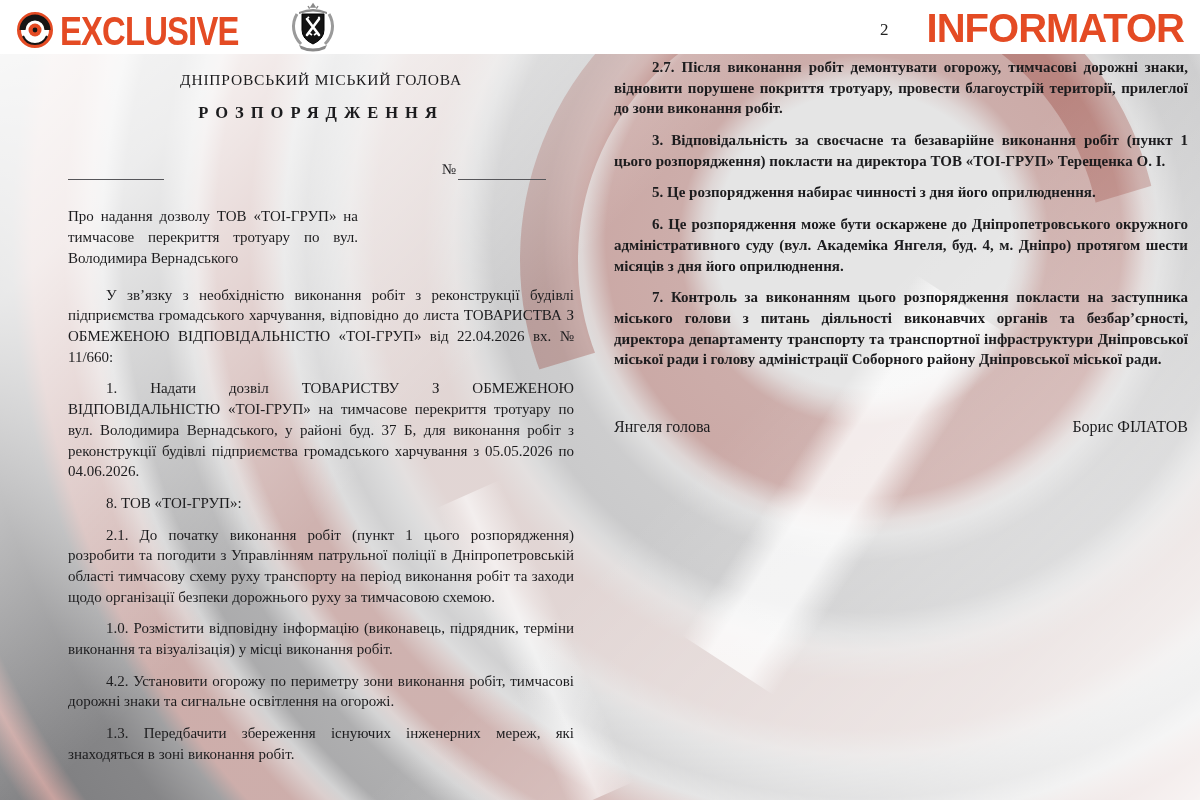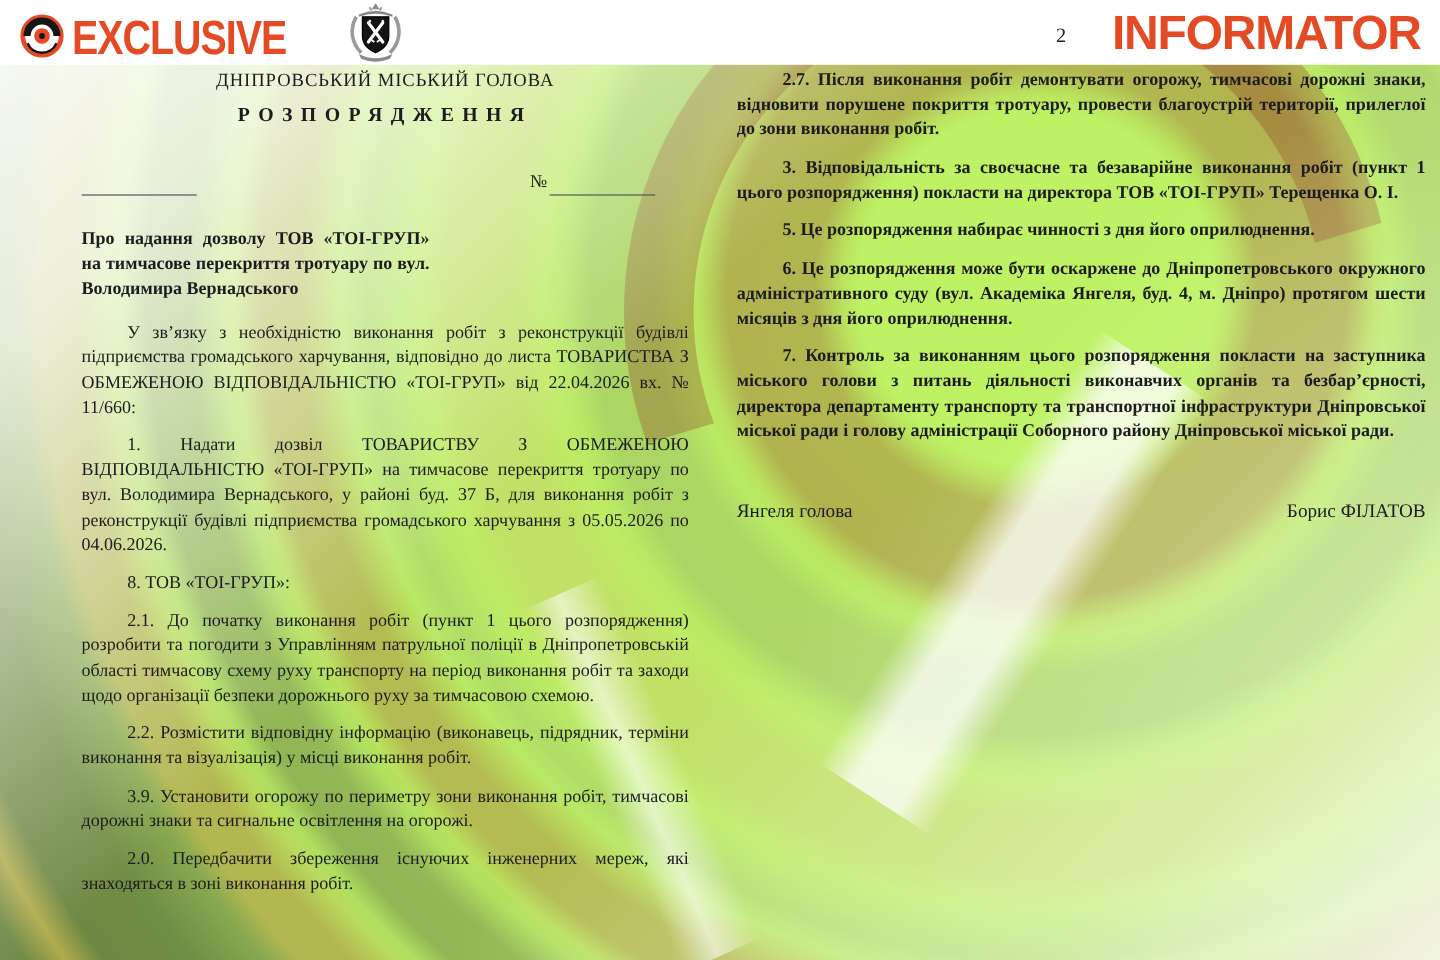--- a/index.html
+++ b/index.html
@@ -1,16 +1,16 @@
 <!DOCTYPE html>
 <html lang="uk"><head>
 <meta charset="utf-8">
 <style>
   html,body{margin:0;padding:0;}
-  .page{position:relative;width:1200px;height:800px;background:#bef264;overflow:hidden;
+  .page{position:relative;width:1200px;height:800px;background:#e5e5e5;overflow:hidden;
         font-family:"Liberation Serif", serif;color:#1c1c1e;}
 
   
   .wm{position:absolute;inset:0;pointer-events:none;}
   .wm-rings{background:radial-gradient(circle at 864px 240px,
       rgba(255,255,255,0) 0px, rgba(255,255,255,0) 148px,
       rgba(148,44,34,0.08) 162px, rgba(148,44,34,0.30) 185px, rgba(148,44,34,0.32) 258px, rgba(148,44,34,0.08) 282px,
       rgba(95,95,100,0.05) 295px, rgba(95,95,100,0.18) 322px, rgba(95,95,100,0.20) 372px, rgba(95,95,100,0.07) 395px,
       rgba(205,125,115,0.05) 410px, rgba(205,125,115,0.15) 440px, rgba(205,125,115,0.15) 490px, rgba(205,125,115,0.05) 515px,
       rgba(110,110,115,0.07) 530px, rgba(110,110,115,0.17) 558px, rgba(110,110,115,0.07) 580px,
@@ -41,27 +41,27 @@
   .brand-right{position:absolute;right:16px;top:8px;}
   .brand-right .brand{transform:scaleX(0.84);transform-origin:right center;}
   .emblem{position:absolute;left:285px;top:2px;}
   .pagenum{position:absolute;left:880px;top:20px;font-size:17px;color:#222;}
 
   
   .col{position:absolute;top:57px;z-index:4;font-size:15px;line-height:1.38;}
   .left-col{left:68px;width:506px;}
   .right-col{left:614px;width:574px;}
   .doc-head{text-align:center;}
-  .org-title{font-size:15.5px;font-weight:normal;letter-spacing:0.8px;margin:0;}
+  .org-title{font-size:15.5px;font-weight:normal;letter-spacing:0.8px;margin:12px;}
   .doc-type{font-size:16.5px;font-weight:bold;letter-spacing:7px;margin:7px 0 0 0;}
   .ref-row{display:flex;justify-content:space-between;align-items:flex-end;margin-top:34px;}
   .date-blank{width:96px;height:14px;border-bottom:1.5px solid #56565a;}
   .num-wrap{display:flex;align-items:flex-end;margin-right:28px;gap:2px;}
   .num-blank{width:88px;height:14px;border-bottom:1.5px solid #56565a;}
-  .subject{width:290px;margin-top:26px;text-align:justify;line-height:1.42;font-weight:bold;}
+  .subject{width:290px;margin-top:26px;text-align:justify;line-height:1.42;}
   .paras{margin-top:14px;}
   .para{margin:0 0 11px 0;text-align:justify;text-indent:38px;}
   .sig-row{display:flex;justify-content:space-between;margin-top:46px;font-size:16px;}
 </style>
 </head>
 <body>
 
 <div class="page">
 
   <div class="wm wm-rings"></div>
@@ -121,23 +121,23 @@
       </span>
     </div>
 
     <p class="subject">Про надання дозволу ТОВ «ТОІ-ГРУП» на тимчасове перекриття тротуару по вул. Володимира Вернадського</p>
 
     <div class="paras">
         <p class="para">У зв’язку з необхідністю виконання робіт з реконструкції будівлі підприємства громадського харчування, відповідно до листа ТОВАРИСТВА З ОБМЕЖЕНОЮ ВІДПОВІДАЛЬНІСТЮ «ТОІ-ГРУП» від 22.04.2026 вх. № 11/660:</p>
         <p class="para">1. Надати дозвіл ТОВАРИСТВУ З ОБМЕЖЕНОЮ ВІДПОВІДАЛЬНІСТЮ «ТОІ-ГРУП» на тимчасове перекриття тротуару по вул. Володимира Вернадського, у районі буд. 37 Б, для виконання робіт з реконструкції будівлі підприємства громадського харчування з 05.05.2026 по 04.06.2026.</p>
         <p class="para">8. ТОВ «ТОІ-ГРУП»:</p>
         <p class="para">2.1. До початку виконання робіт (пункт 1 цього розпорядження) розробити та погодити з Управлінням патрульної поліції в Дніпропетровській області тимчасову схему руху транспорту на період виконання робіт та заходи щодо організації безпеки дорожнього руху за тимчасовою схемою.</p>
-        <p class="para">2.2. Розмістити відповідну інформацію (виконавець, підрядник, терміни виконання та візуалізація) у місці виконання робіт.</p>
-        <p class="para">3.9. Установити огорожу по периметру зони виконання робіт, тимчасові дорожні знаки та сигнальне освітлення на огорожі.</p>
-        <p class="para">2.0. Передбачити збереження існуючих інженерних мереж, які знаходяться в зоні виконання робіт.</p>
+        <p class="para">1.0. Розмістити відповідну інформацію (виконавець, підрядник, терміни виконання та візуалізація) у місці виконання робіт.</p>
+        <p class="para">4.2. Установити огорожу по периметру зони виконання робіт, тимчасові дорожні знаки та сигнальне освітлення на огорожі.</p>
+        <p class="para">1.3. Передбачити збереження існуючих інженерних мереж, які знаходяться в зоні виконання робіт.</p>
       </div>
   </div>
 
   <div class="col right-col">
     <div class="paras" style="margin-top:0;font-weight:bold;">
         <p class="para">2.7. Після виконання робіт демонтувати огорожу, тимчасові дорожні знаки, відновити порушене покриття тротуару, провести благоустрій території, прилеглої до зони виконання робіт.</p>
         <p class="para">3. Відповідальність за своєчасне та безаварійне виконання робіт (пункт 1 цього розпорядження) покласти на директора ТОВ «ТОІ-ГРУП» Терещенка О. І.</p>
         <p class="para">5. Це розпорядження набирає чинності з дня його оприлюднення.</p>
         <p class="para">6. Це розпорядження може бути оскаржене до Дніпропетровського окружного адміністративного суду (вул. Академіка Янгеля, буд. 4, м. Дніпро) протягом шести місяців з дня його оприлюднення.</p>
         <p class="para">7. Контроль за виконанням цього розпорядження покласти на заступника міського голови з питань діяльності виконавчих органів та безбар’єрності, директора департаменту транспорту та транспортної інфраструктури Дніпровської міської ради і голову адміністрації Соборного району Дніпровської міської ради.</p>

